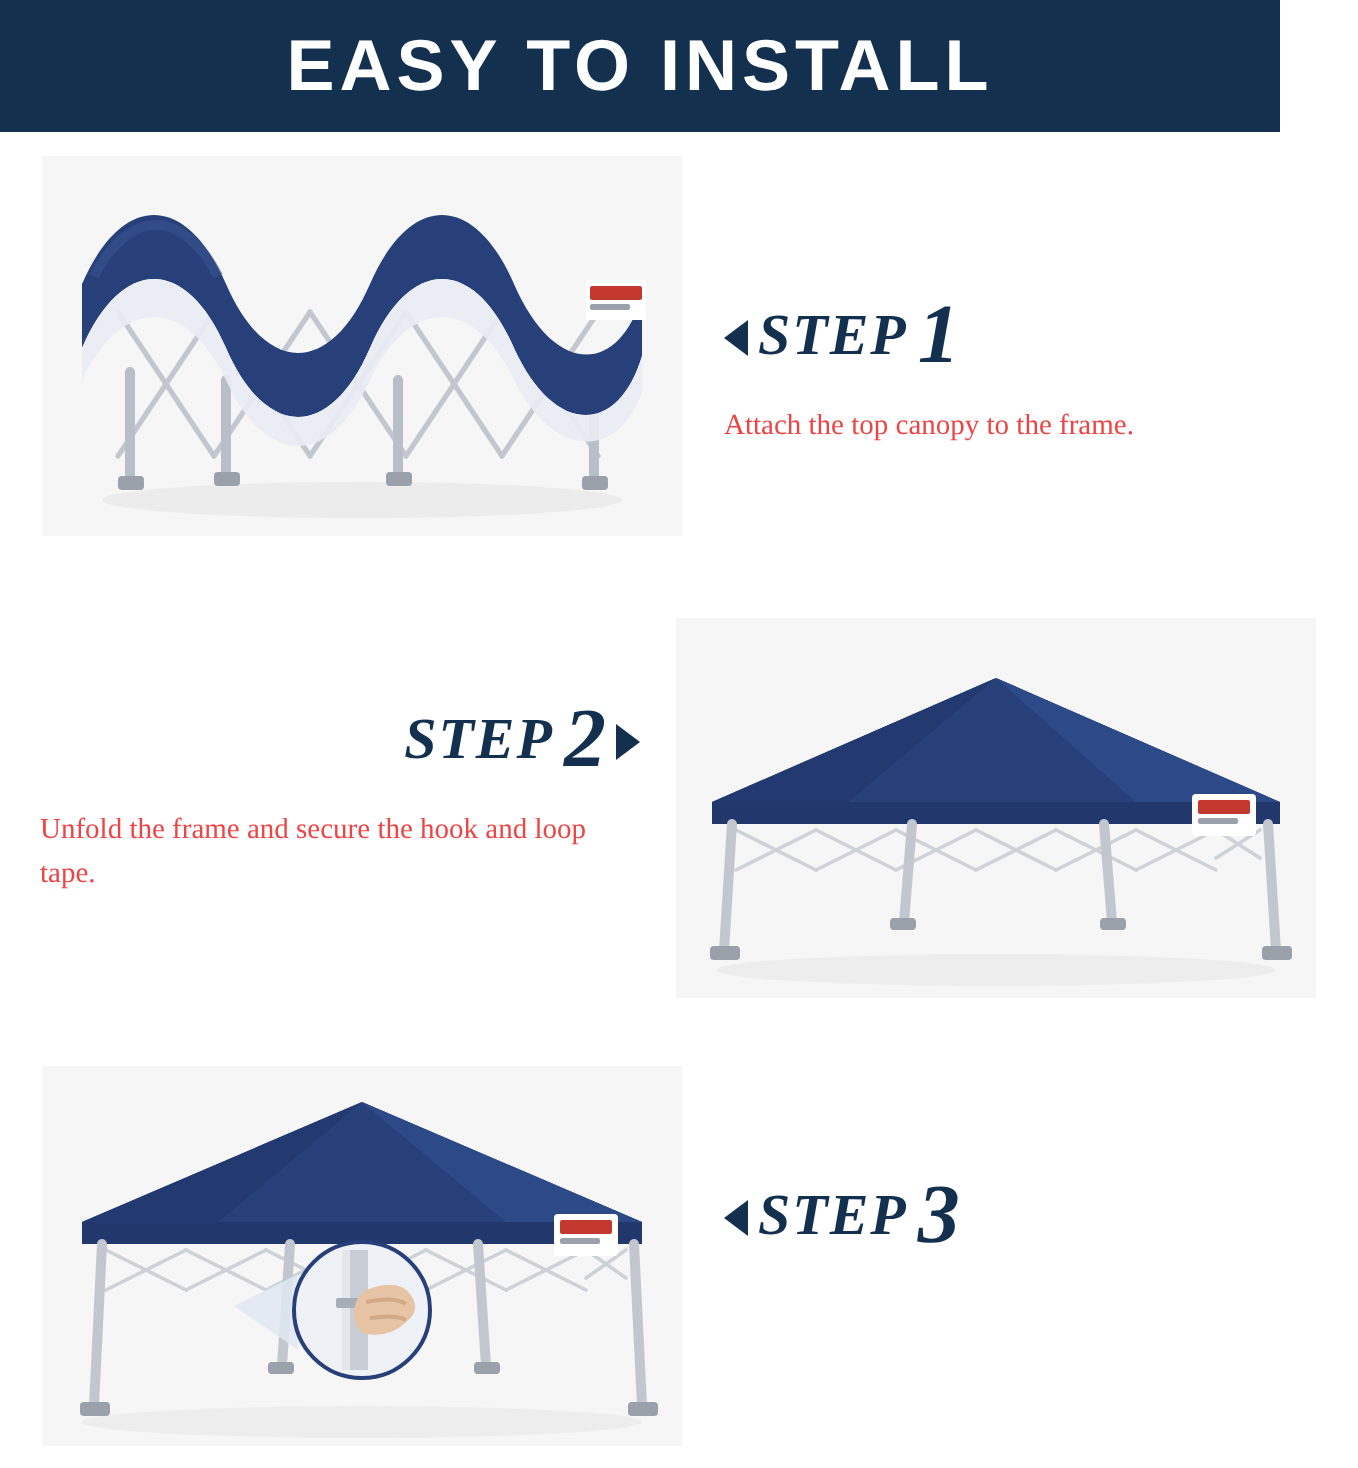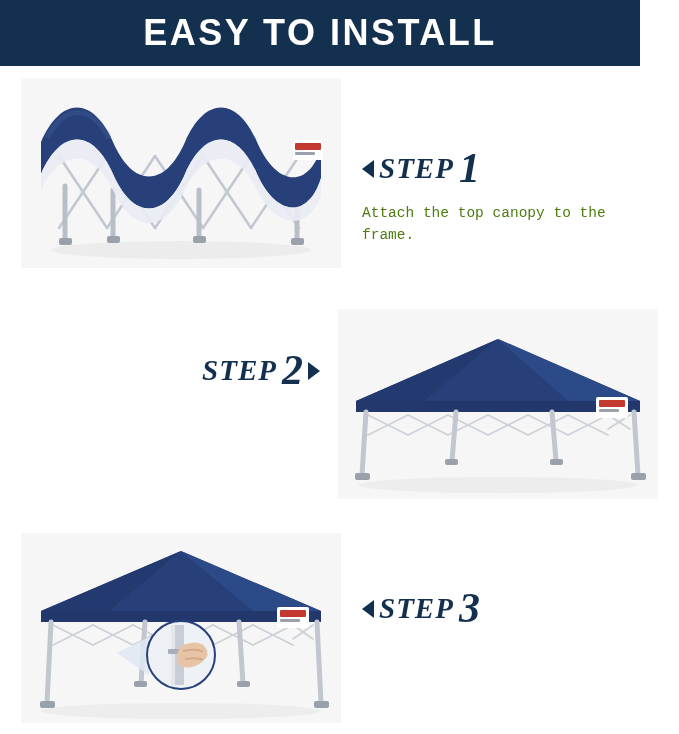--- a/index.html
+++ b/index.html
@@ -75,23 +75,23 @@
     border-bottom: 9px solid transparent;
   }
   .arrow-left {
     border-right: 12px solid #14304f;
   }
   .arrow-right {
     border-left: 12px solid #14304f;
   }
   .step-desc {
     font-size: 14.5px;
-    color: #4d7c0f;
+    color: #ef4444;
     line-height: 1.55;
-    font-family: Liberation Mono, monospace;
+    font-family: Liberation Serif, serif;
   }
 
   
   #block1 .photo { left: 21px; top: 78px; width: 320px; height: 190px; }
   #block1 .text-col { left: 362px; top: 150px; width: 300px; }
   #block1 .step-line { justify-content: flex-start; }
   #block1 .step-desc { margin-top: 14px; }
 
   
   #block2 .photo { left: 338px; top: 309px; width: 320px; height: 190px; }
@@ -232,20 +232,21 @@
       </g>
     </svg>
   </div>
 
   <div class="text-col">
     <div class="step-line">
       <span class="step-word">STEP</span>
       <span class="step-num">2</span>
       <span class="arrow arrow-right"></span>
     </div>
+    <div class="step-desc">Unfold the frame and secure the hook and loop tape.</div>
   </div>
 </div>
 
 <div class="step-block" id="block3">
 
   <div class="photo">
     <svg viewBox="0 0 320 190" xmlns="http://www.w3.org/2000/svg">
       <rect x="0" y="0" width="320" height="190" fill="#f6f6f6"></rect>
       <ellipse cx="160" cy="178" rx="140" ry="8" fill="#ededed"></ellipse>
 

